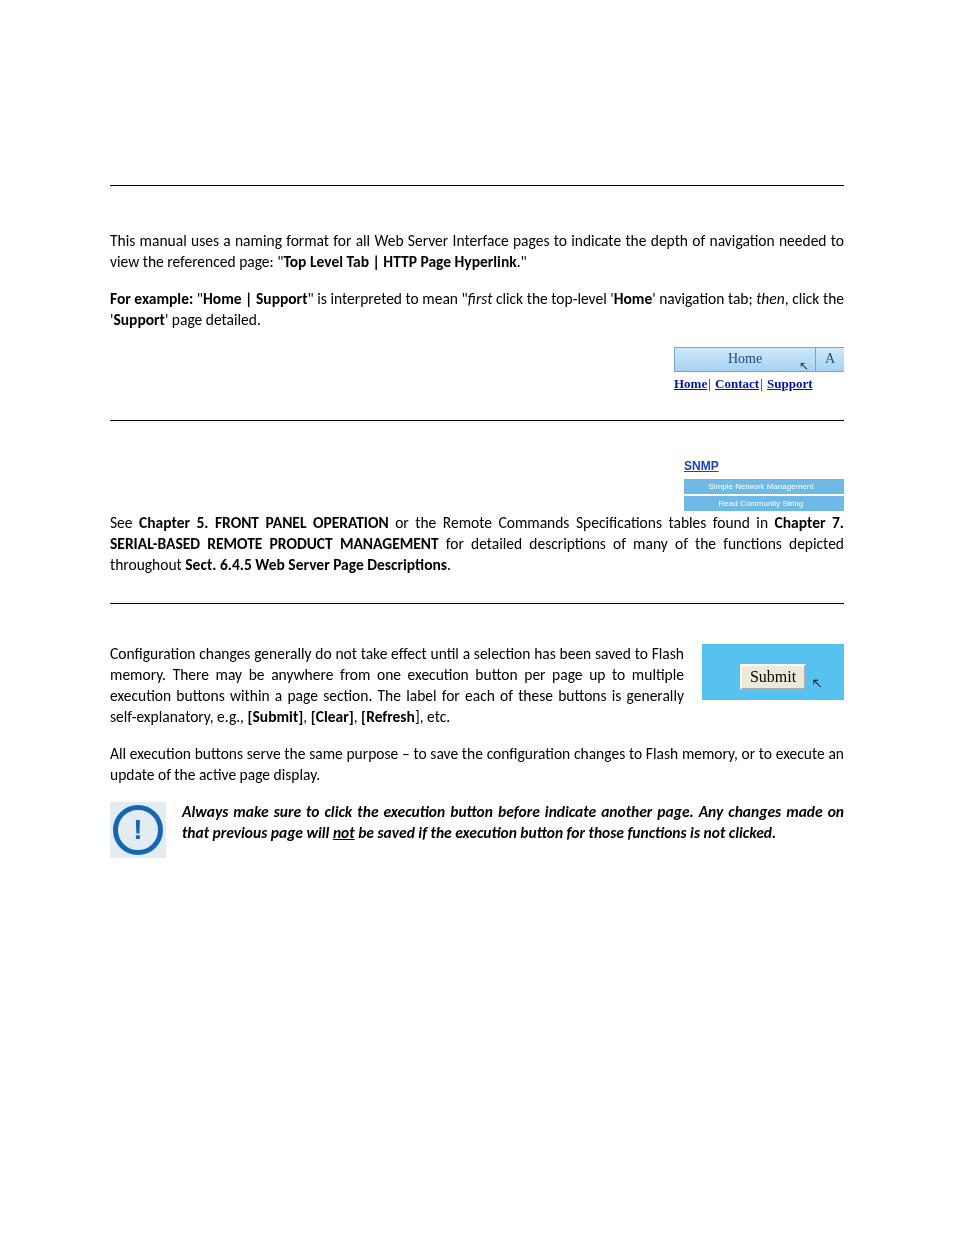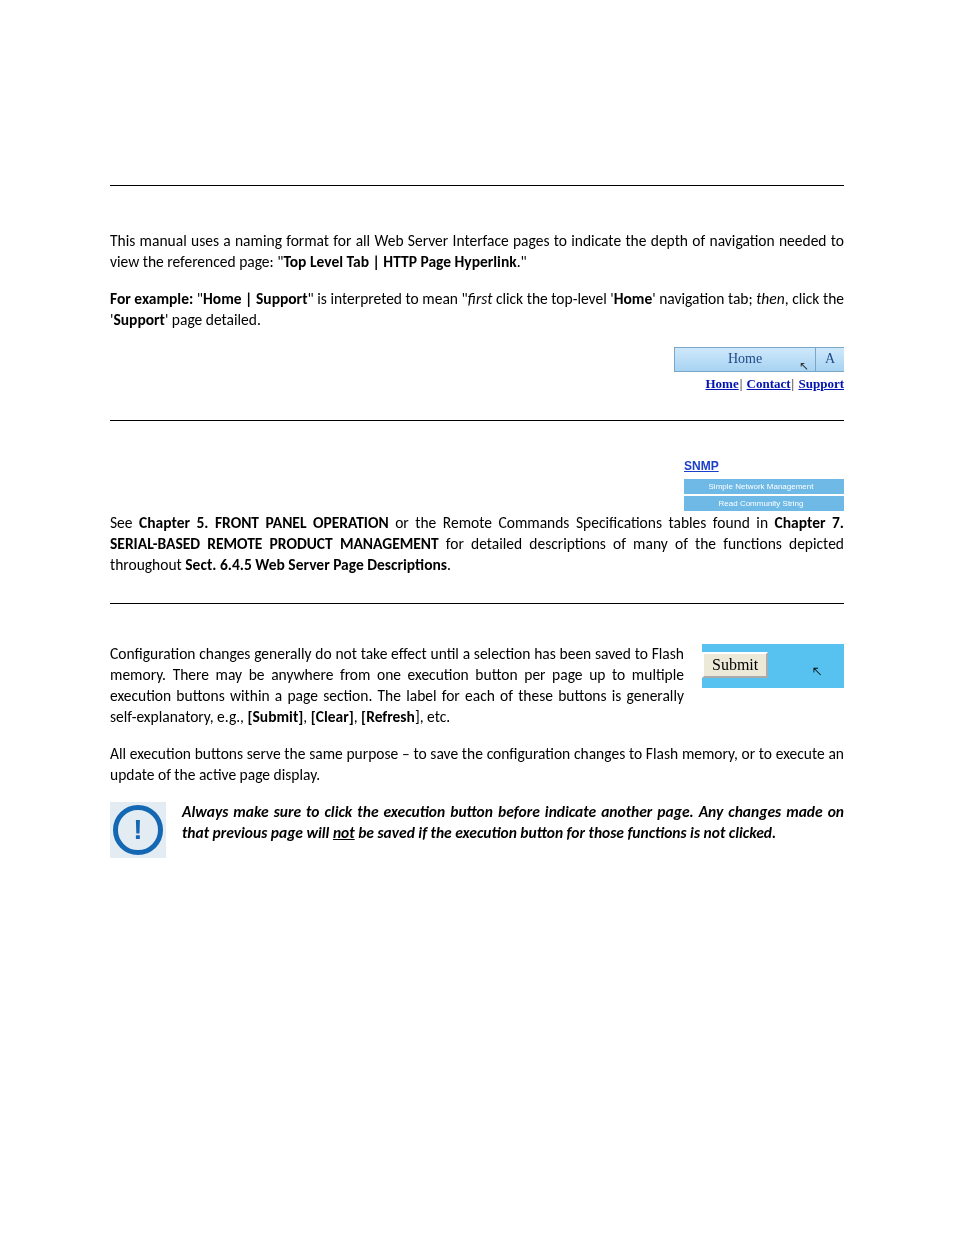--- a/index.html
+++ b/index.html
@@ -71,42 +71,43 @@
     font-size: 12px;
     color: #333;
     user-select: none;
   }
   .nav-links {
     margin-top: 4px;
     font-family: "Times New Roman", serif;
     font-size: 13px;
     font-weight: bold;
     color: #0013b3;
-    text-align: right;
+    text-align: left;
   }
   .nav-links span { text-decoration: underline; }
   .nav-sep { color:#000; text-decoration:none; margin:0 1px; font-weight:normal;}
   
   .snmp-graphic { width: 160px; font-family: Arial, sans-serif; }
   .snmp-title { color:#1a3fc9; font-weight:bold; font-size:12px; margin-bottom:6px;text-decoration:underline;}
   .snmp-bar {
     background:#6fb9e6;
     color:#fff;
     font-size:8px;
     padding:3px 6px 3px 0;
     text-align:center;
     white-space:nowrap;
     margin-bottom:2px;
   }
   
   .submit-graphic {
     width: 142px;
     background:#57c2f0;
-    padding: 8px 0 10px 0;
+    padding: 20px 0 10px 0;
     display:flex;
+    justify-content:center;
     align-items:center;
     position:relative;
   }
   .submit-btn {
     font-family: "Times New Roman", serif;
     font-size: 16px;
     background:#ece9d8;
     border: 2px outset #fff;
     padding: 2px 8px;
   }

